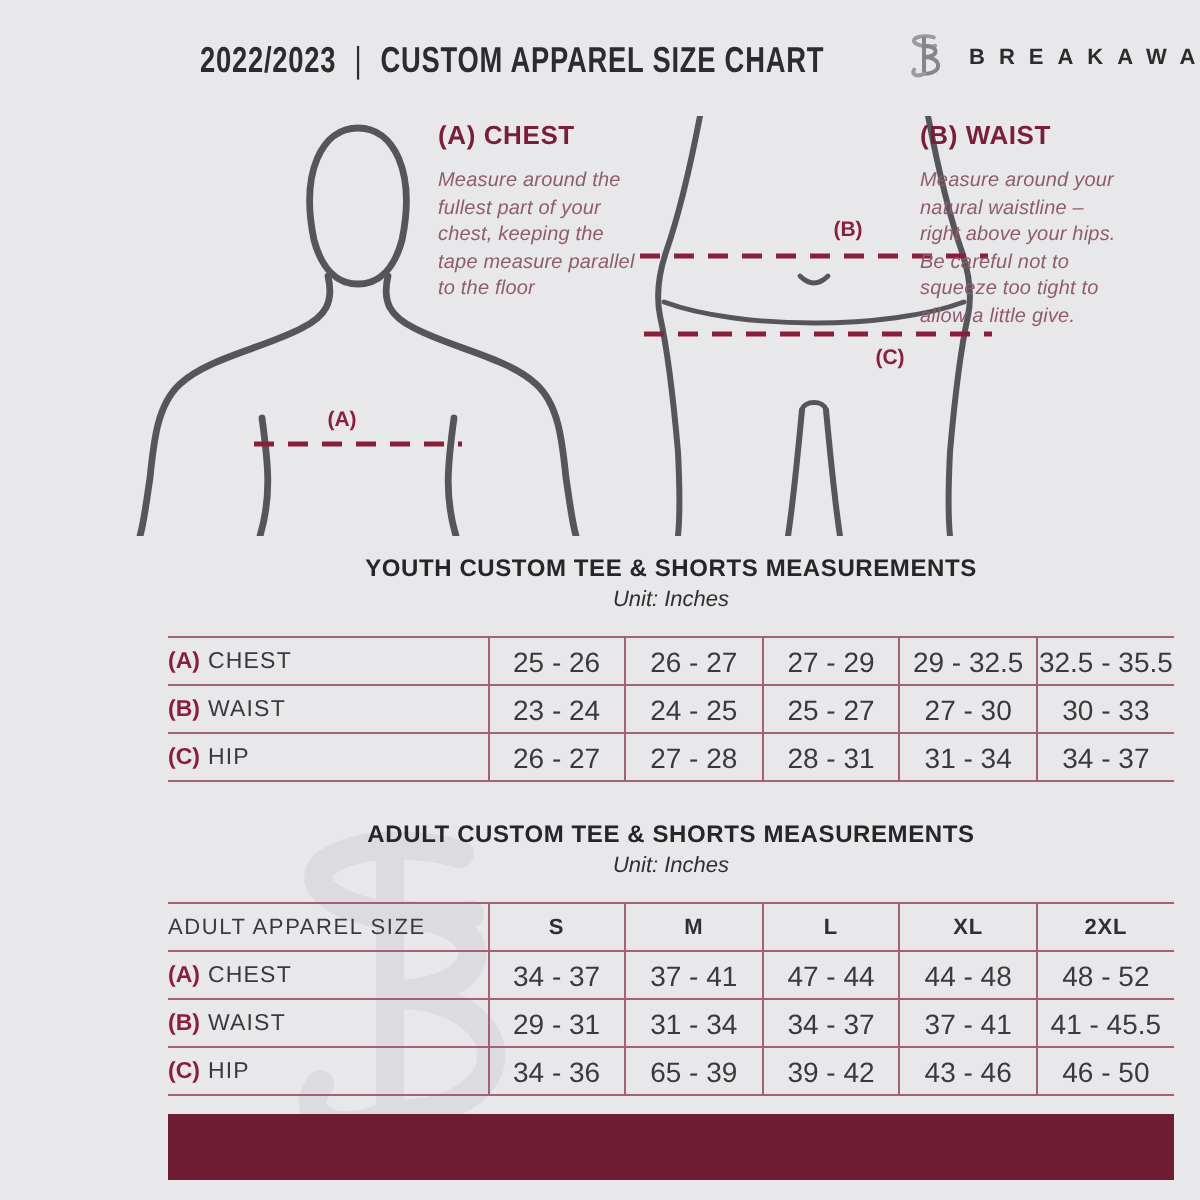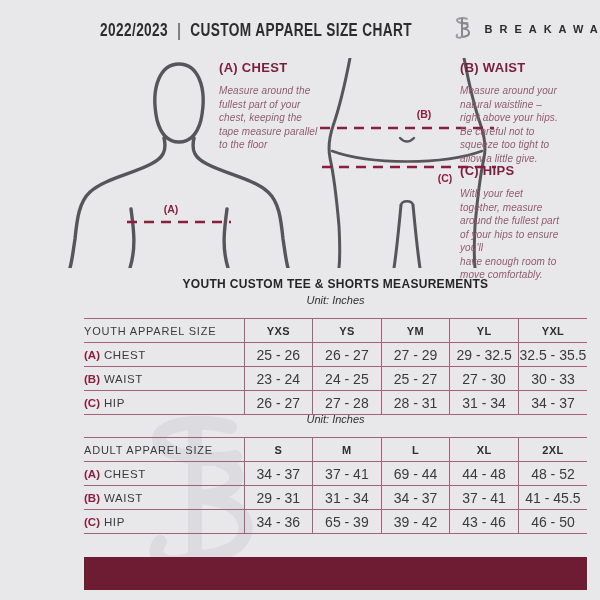--- a/index.html
+++ b/index.html
@@ -119,52 +119,34 @@
   <div class="instr" style="left:460px;top:60px;width:132px;">
     <p class="instr-head">(B) WAIST</p>
     <p class="instr-body">Measure around your
 natural waistline –
 right above your hips.
 Be careful not to
 squeeze too tight to
 allow a little give.</p>
   </div>
 
-  <div class="instr" style="left:460px;top:163px;width:138px;">
-    <p class="instr-head">(C) HIPS</p>
-    <p class="instr-body">With your feet
-together, measure
-around the fullest part
-of your hips to ensure
-you'll
-have enough room to
-move comfortably.</p>
-  </div>
 
   <div class="section" style="top:277px;">
     <p class="section-title">YOUTH CUSTOM TEE &amp; SHORTS MEASUREMENTS</p>
     <p class="section-unit">Unit: Inches</p>
     <table class="size-table">
       <colgroup>
           <col class="labelcol">
           <col>
           <col>
           <col>
           <col>
           <col>
         </colgroup>
       <tbody>
-          <tr>
-        <th class="size-header">YOUTH APPAREL SIZE</th>
-        <th class="col-head">YXS</th>
-        <th class="col-head">YS</th>
-        <th class="col-head">YM</th>
-        <th class="col-head">YL</th>
-        <th class="col-head">YXL</th>
-      </tr>
       <tr>
         <td class="row-label"><span class="key">(A)</span><span>CHEST</span></td>
         <td class="val">25 - 26</td>
         <td class="val">26 - 27</td>
         <td class="val">27 - 29</td>
         <td class="val">29 - 32.5</td>
         <td class="val">32.5 - 35.5</td>
       </tr>
       <tr>
         <td class="row-label"><span class="key">(B)</span><span>WAIST</span></td>
@@ -180,20 +162,21 @@
         <td class="val">27 - 28</td>
         <td class="val">28 - 31</td>
         <td class="val">31 - 34</td>
         <td class="val">34 - 37</td>
       </tr>
     </tbody>
       </table>
   </div>
 
   <div class="section" style="top:410px;">
+    <p class="section-title">ADULT CUSTOM TEE &amp; SHORTS MEASUREMENTS</p>
     <p class="section-unit">Unit: Inches</p>
     <table class="size-table">
       <colgroup>
           <col class="labelcol">
           <col>
           <col>
           <col>
           <col>
           <col>
         </colgroup>
@@ -203,21 +186,21 @@
         <th class="col-head">S</th>
         <th class="col-head">M</th>
         <th class="col-head">L</th>
         <th class="col-head">XL</th>
         <th class="col-head">2XL</th>
       </tr>
       <tr>
         <td class="row-label"><span class="key">(A)</span><span>CHEST</span></td>
         <td class="val">34 - 37</td>
         <td class="val">37 - 41</td>
-        <td class="val">69 - 44</td>
+        <td class="val">47 - 44</td>
         <td class="val">44 - 48</td>
         <td class="val">48 - 52</td>
       </tr>
       <tr>
         <td class="row-label"><span class="key">(B)</span><span>WAIST</span></td>
         <td class="val">29 - 31</td>
         <td class="val">31 - 34</td>
         <td class="val">34 - 37</td>
         <td class="val">37 - 41</td>
         <td class="val">41 - 45.5</td>

